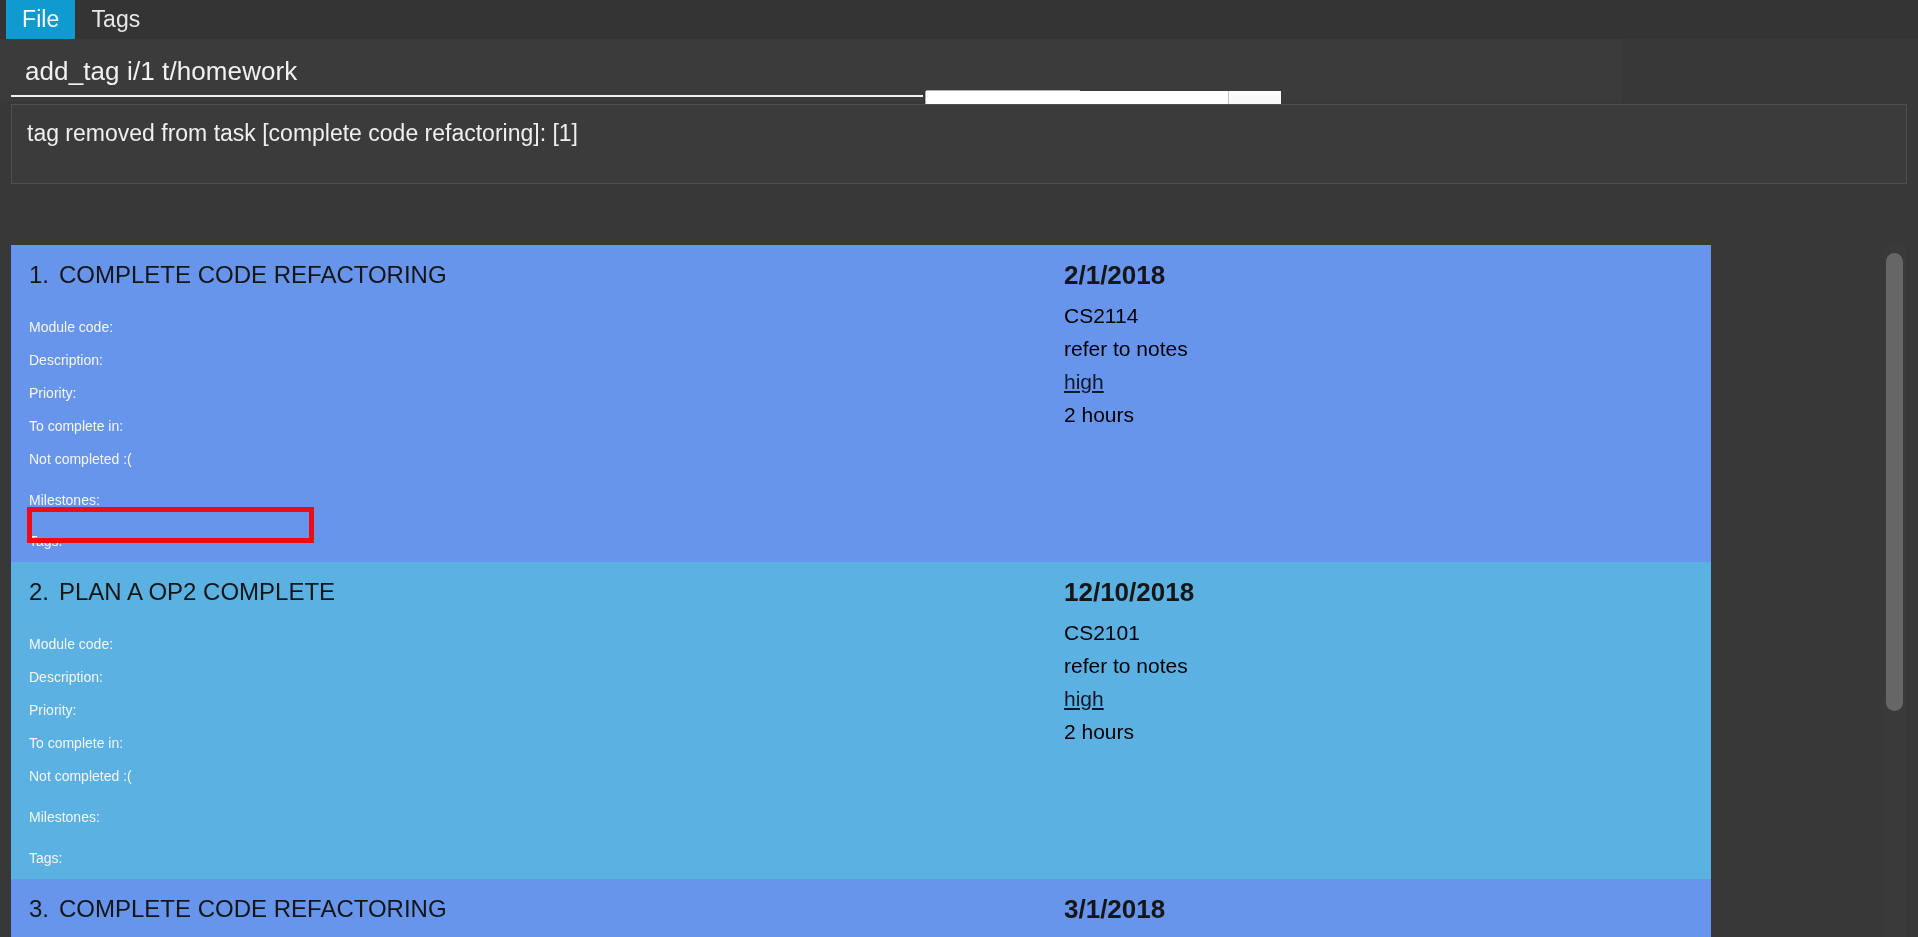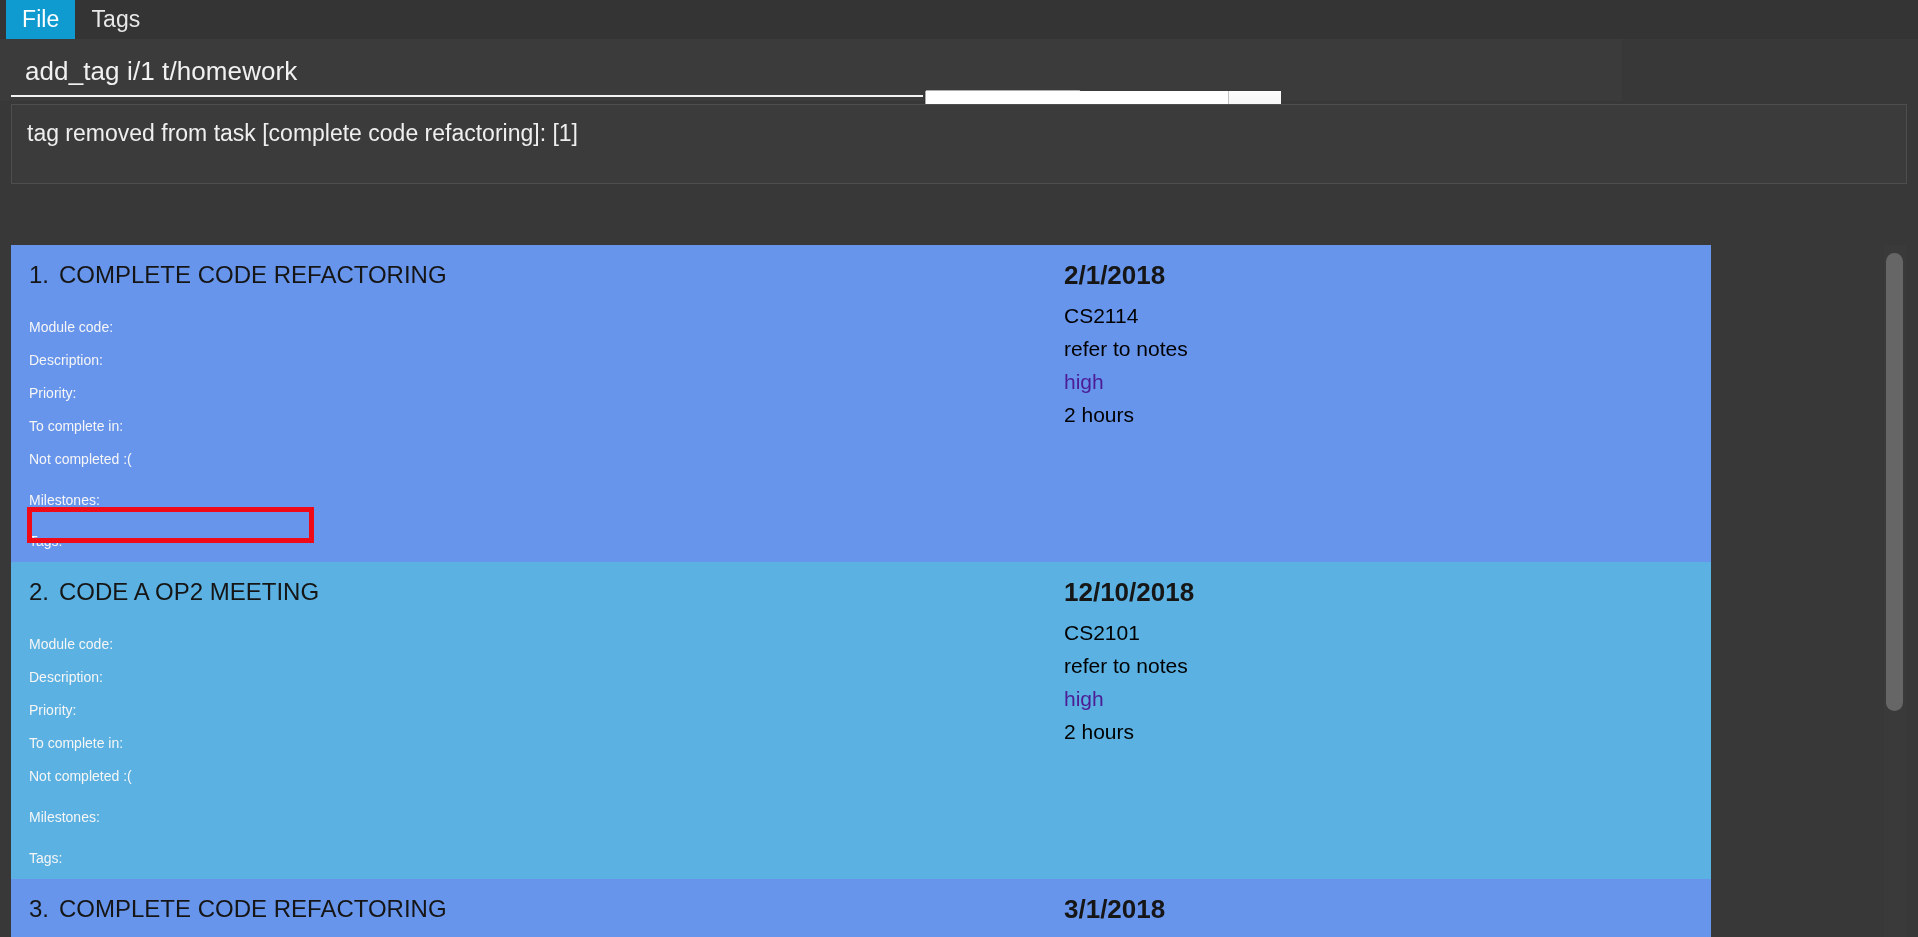--- a/index.html
+++ b/index.html
@@ -187,21 +187,21 @@
     margin-top: 12px;
   }
   .row-value {
     position: absolute;
     left: 1053px; top: 0;
     color: #000000;
     font-size: 21px;
     line-height: 33px;
     white-space: nowrap;
   }
-  .row-value.prio-high { color: #4c1d95; }
+  .row-value.prio-high { color: #0f172a; text-decoration: underline; }
 
   
   .tags-highlight {
     position: absolute;
     left: 16px;
     top: -6px;
     width: 287px;
     height: 36px;
     border: 5px solid #f00a18;
     pointer-events: none;
@@ -295,21 +295,21 @@
             <div class="row-value "></div>
           </div>
           <div class="task-row" style="margin-top: 8px;">
             <div class="row-label">Tags:</div>
             <div class="row-value "></div>
             <div class="tags-highlight"></div>
           </div>
         </div>
       </div>
       <div class="task-card variant-b">
-        <div class="task-title"><span class="idx">2.</span><span>CODE A OP2 MEETING</span><span class="task-date">12/10/2018</span></div>
+        <div class="task-title"><span class="idx">2.</span><span>PLAN A OP2 COMPLETE</span><span class="task-date">12/10/2018</span></div>
         <div class="task-rows">
           <div class="task-row">
             <div class="row-label">Module code:</div>
             <div class="row-value ">CS2101</div>
           </div>
           <div class="task-row">
             <div class="row-label">Description:</div>
             <div class="row-value ">refer to notes</div>
           </div>
           <div class="task-row">

